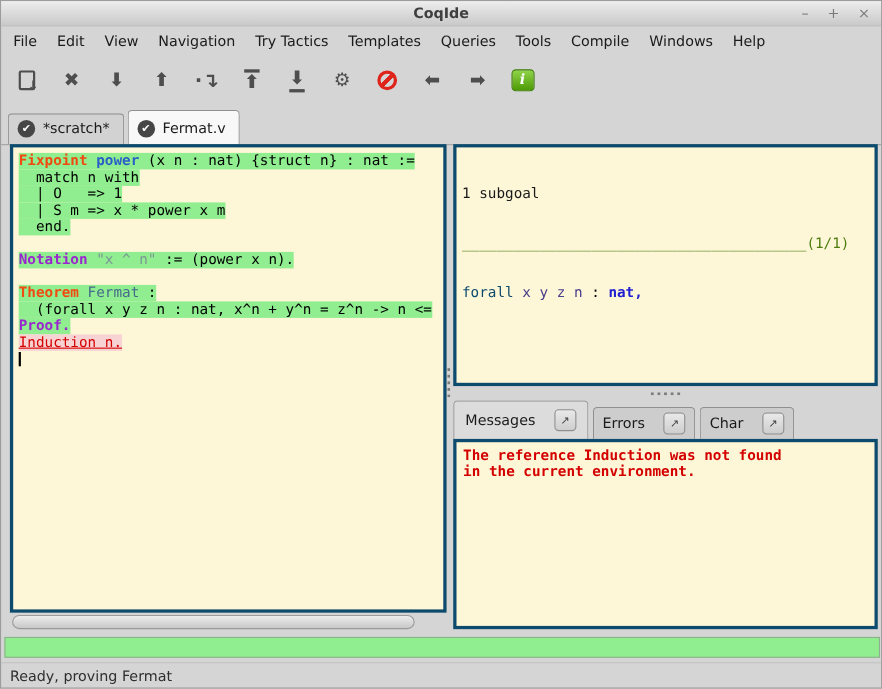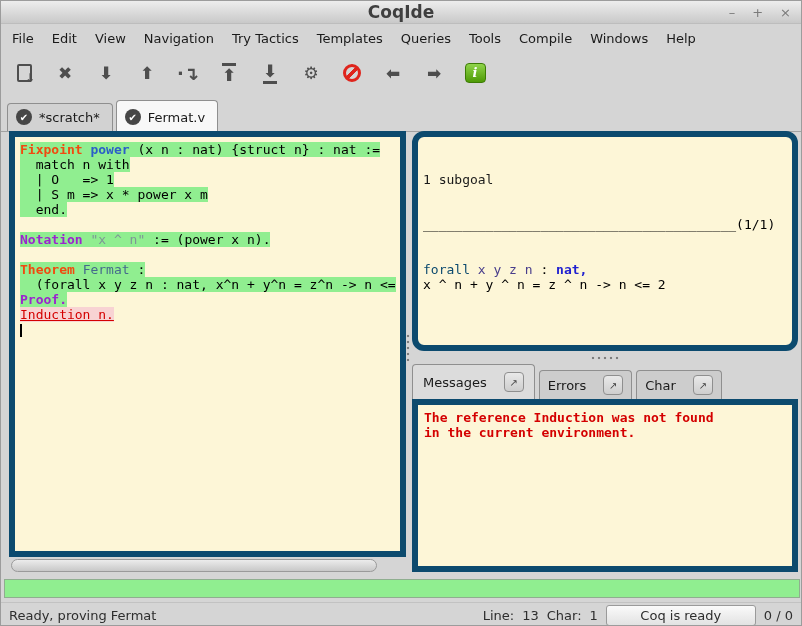--- a/index.html
+++ b/index.html
@@ -5,21 +5,21 @@
   html,body{margin:0;padding:0;}
   body{
     width:802px;height:626px;position:relative;overflow:hidden;
     background:#d5d5d5;border:1px solid #9c9c9c;box-sizing:border-box;
     font-family:"DejaVu Sans",sans-serif;color:#1a1a1a;
   }
   
   .titlebar{height:22px;background:linear-gradient(#ededed,#c9c9c9);
     display:flex;align-items:center;justify-content:center;position:relative;
     border-bottom:1px solid #bdbdbd;}
-  .title{font-weight:bold;font-size:17px;color:#3f3f3f;}
+  .title{font-weight:bold;font-size:13px;color:#3f3f3f;}
   .win-controls{position:absolute;right:10px;top:0;height:100%;
     display:flex;gap:17px;align-items:center;color:#7a7a7a;font-size:13px;}
   .win-controls span{cursor:default;}
   .menubar{height:28px;display:flex;align-items:center;padding-left:2px;font-size:13px;}
   .menu-item{padding:4px 9px;}
   .toolbar{height:42px;display:flex;align-items:center;padding-left:10px;gap:15px;}
   .tb{width:26px;height:26px;display:flex;align-items:center;justify-content:center;
     font-size:17px;color:#4e4e4e;font-weight:bold;position:relative;}
   .doc{display:inline-block;width:11px;height:14px;border:2px solid #4e4e4e;border-radius:2px;}
   .doc-arr{position:absolute;right:2px;bottom:1px;font-size:12px;color:#4e4e4e;}
@@ -36,41 +36,41 @@
   
   .tabbar{height:38px;display:flex;align-items:flex-end;padding-left:6px;gap:3px;
     border-bottom:1px solid #a2a2a2;box-sizing:border-box;}
   .tab{display:flex;align-items:center;gap:7px;padding:5px 12px 6px 8px;
     border:1px solid #8f8f8f;border-bottom:none;border-radius:4px 4px 0 0;
     background:#d2d2d2;font-size:13px;}
   .tab.active{background:#f8f8f8;padding-top:8px;}
   .check{width:16px;height:16px;border-radius:50%;background:#464646;color:#fff;
     font-size:10px;display:flex;align-items:center;justify-content:center;flex:none;}
   
-  .panel{position:absolute;background:var(--editor-bg);border:6px solid #0c4a6e;
+  .panel{position:absolute;background:var(--editor-bg);border:3px solid #0c4a6e;
     box-sizing:border-box;font-family:"DejaVu Sans Mono",monospace;font-size:13px;
     line-height:15px;white-space:pre;overflow:hidden;}
   #editor-panel{left:8px;top:130px;width:397px;height:426px;padding:5px 0 0 5px;}
-  #goal-panel{left:411px;top:130px;width:386px;height:220px;padding:5px 0 0 5px;border-radius:12px;}
+  #goal-panel{left:411px;top:130px;width:386px;height:220px;padding:5px 0 0 5px;}
   #msgs-panel{left:411px;top:398px;width:386px;height:173px;padding:5px 16px 0 6px;}
   .line{height:15px;}
   .hlg{background:var(--processed-bg);}
   .hle{background:var(--error-bg);}
   .tok-kw{color:#f04a10;font-weight:bold;}
   .tok-name{color:#2b5fc7;font-weight:bold;}
   .tok-thm{color:#456a8c;font-weight:normal;}
   .tok-kw2{color:#9b25ce;font-weight:bold;}
   .tok-str{color:#7e9696;}
   .tok-plain{color:#000;}
   .tok-forall{color:#0c4a6e;}
   .tok-var{color:#483d8b;}
   .tok-type{color:#2020d0;font-weight:bold;}
   .tok-err{color:var(--error-text);text-decoration:underline;}
   .cursor{display:inline-block;width:2px;height:13px;background:#000;vertical-align:middle;}
-  .sep-line{color:#000000;}
+  .sep-line{color:#4d7c0f;}
   .msg{color:var(--error-text);font-weight:bold;}
   
   #vsplit{position:absolute;left:403px;top:130px;width:8px;height:426px;}
   #vsplit .dots{position:absolute;left:2px;top:202px;width:4px;height:28px;
     background-image:radial-gradient(circle,#7d7d7d 1.2px,transparent 1.6px);
     background-size:4px 6px;}
   #hsplit{position:absolute;left:411px;top:350px;width:386px;height:13px;
     display:flex;align-items:center;justify-content:center;}
   #hsplit .dots{width:30px;height:4px;
     background-image:radial-gradient(circle,#7d7d7d 1.2px,transparent 1.6px);
@@ -170,21 +170,21 @@
 
 <div class="panel" id="editor-panel"><div class="line"><span class="hlg"><span class="tok-kw">Fixpoint</span><span class="tok-plain"> </span><span class="tok-name">power</span><span class="tok-plain"> (x n : nat) {struct n} : nat :=</span></span></div><div class="line"><span class="hlg"><span class="tok-plain">  match n with</span></span></div><div class="line"><span class="hlg"><span class="tok-plain">  | O   =&gt; 1</span></span></div><div class="line"><span class="hlg"><span class="tok-plain">  | S m =&gt; x * power x m</span></span></div><div class="line"><span class="hlg"><span class="tok-plain">  end.</span></span></div><div class="line"></div><div class="line"><span class="hlg"><span class="tok-kw2">Notation</span><span class="tok-plain"> </span><span class="tok-str">"x ^ n"</span><span class="tok-plain"> := (power x n).</span></span></div><div class="line"></div><div class="line"><span class="hlg"><span class="tok-kw">Theorem</span><span class="tok-plain"> </span><span class="tok-thm">Fermat</span><span class="tok-plain"> :</span></span></div><div class="line"><span class="hlg"><span class="tok-plain">  (forall x y z n : nat, x^n + y^n = z^n -&gt; n &lt;=</span></span></div><div class="line"><span class="hlg"><span class="tok-kw2">Proof.</span></span></div><div class="line"><span class="hle"><span class="tok-err">Induction n.</span></span></div><div class="line"><span class="cursor"></span></div></div>
 
 <div id="vsplit">
     <div class="dots"></div>
   </div>
 
 <div class="panel" id="goal-panel">
   <div class="line">1 subgoal</div>
   <div class="line sep-line"><span>________________________________________</span><span>(1/1)</span></div>
-  <div><div class="line"><span class="tok-forall">forall</span><span class="tok-plain"> </span><span class="tok-var">x y z n</span><span class="tok-plain"> : </span><span class="tok-type">nat,</span></div><div class="line"><span class="tok-plain">x ^ n + y ^ n = z ^ n -&gt; n &lt;= 2</span></div></div>
+  <div><div class="line"><span class="tok-forall">forall</span><span class="tok-plain"> </span><span class="tok-var">x y z n</span><span class="tok-plain"> : </span><span class="tok-type">nat,</span></div></div>
 </div>
 
 <div id="hsplit">
     <div class="dots"></div>
   </div>
 
 <div id="msg-tabbar">
     <div class="mtab active">
       <span>Messages</span>
       <span class="detach">↗</span>
@@ -202,21 +202,13 @@
 <div class="panel" id="msgs-panel"><div class="line msg">The reference Induction was not found</div><div class="line msg">in the current environment.</div></div>
 
 <div id="hscroll">
     <div class="thumb"></div>
   </div>
 
 <div id="progress"></div>
 
 <div id="statusbar">
   <span>Ready, proving Fermat</span>
-  <div class="status-right">
-    <span>Line:</span>
-    <span>13</span>
-    <span>Char:</span>
-    <span>1</span>
-    <div class="coq-ready-btn">Coq is ready</div>
-    <span>0 / 0</span>
-  </div>
 </div>
 
 </body></html>

